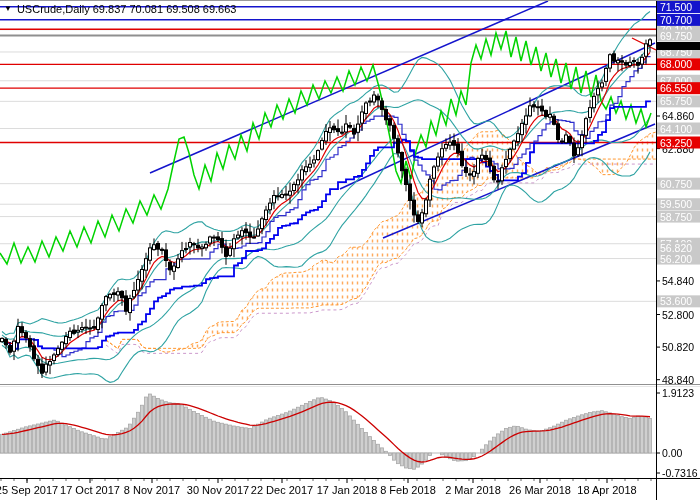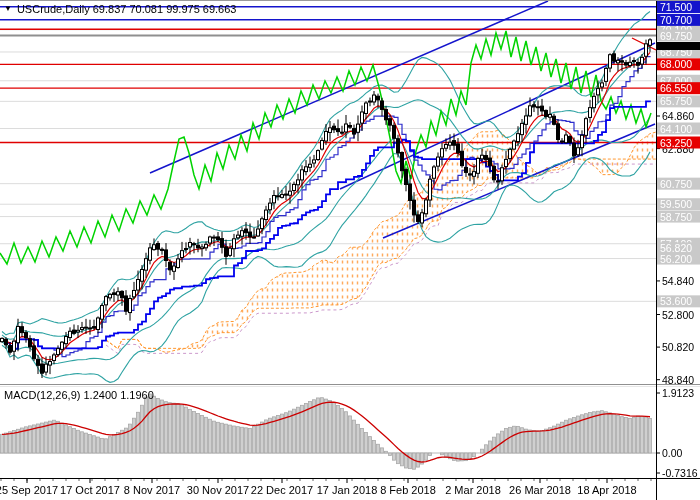--- a/index.html
+++ b/index.html
@@ -684,16 +684,15 @@
         <line x1="473" y1="478" x2="473" y2="482" stroke="#000" stroke-width="1"></line>
         <text x="473" y="493" font-size="11px" fill="#000000" text-anchor="middle" font-family="&quot;Liberation Sans&quot;,sans-serif">2 Mar 2018</text>
         <line x1="540" y1="478" x2="540" y2="482" stroke="#000" stroke-width="1"></line>
         <text x="540" y="493" font-size="11px" fill="#000000" text-anchor="middle" font-family="&quot;Liberation Sans&quot;,sans-serif">26 Mar 2018</text>
         <line x1="607" y1="478" x2="607" y2="482" stroke="#000" stroke-width="1"></line>
         <text x="607" y="493" font-size="11px" fill="#000000" text-anchor="middle" font-family="&quot;Liberation Sans&quot;,sans-serif">18 Apr 2018</text>
       </g>
     </svg>
   <div class="title">
     <span class="tri">▼</span>
-    <span>USCrude,Daily  69.837 70.081 99.975 69.663</span>
+    <span>USCrude,Daily  69.837 70.081 69.508 69.663</span>
   </div>
-  <div class="macd-label">MACD(12,26,9) 1.2400 1.1960</div>
 </div>
 
 </body></html>

